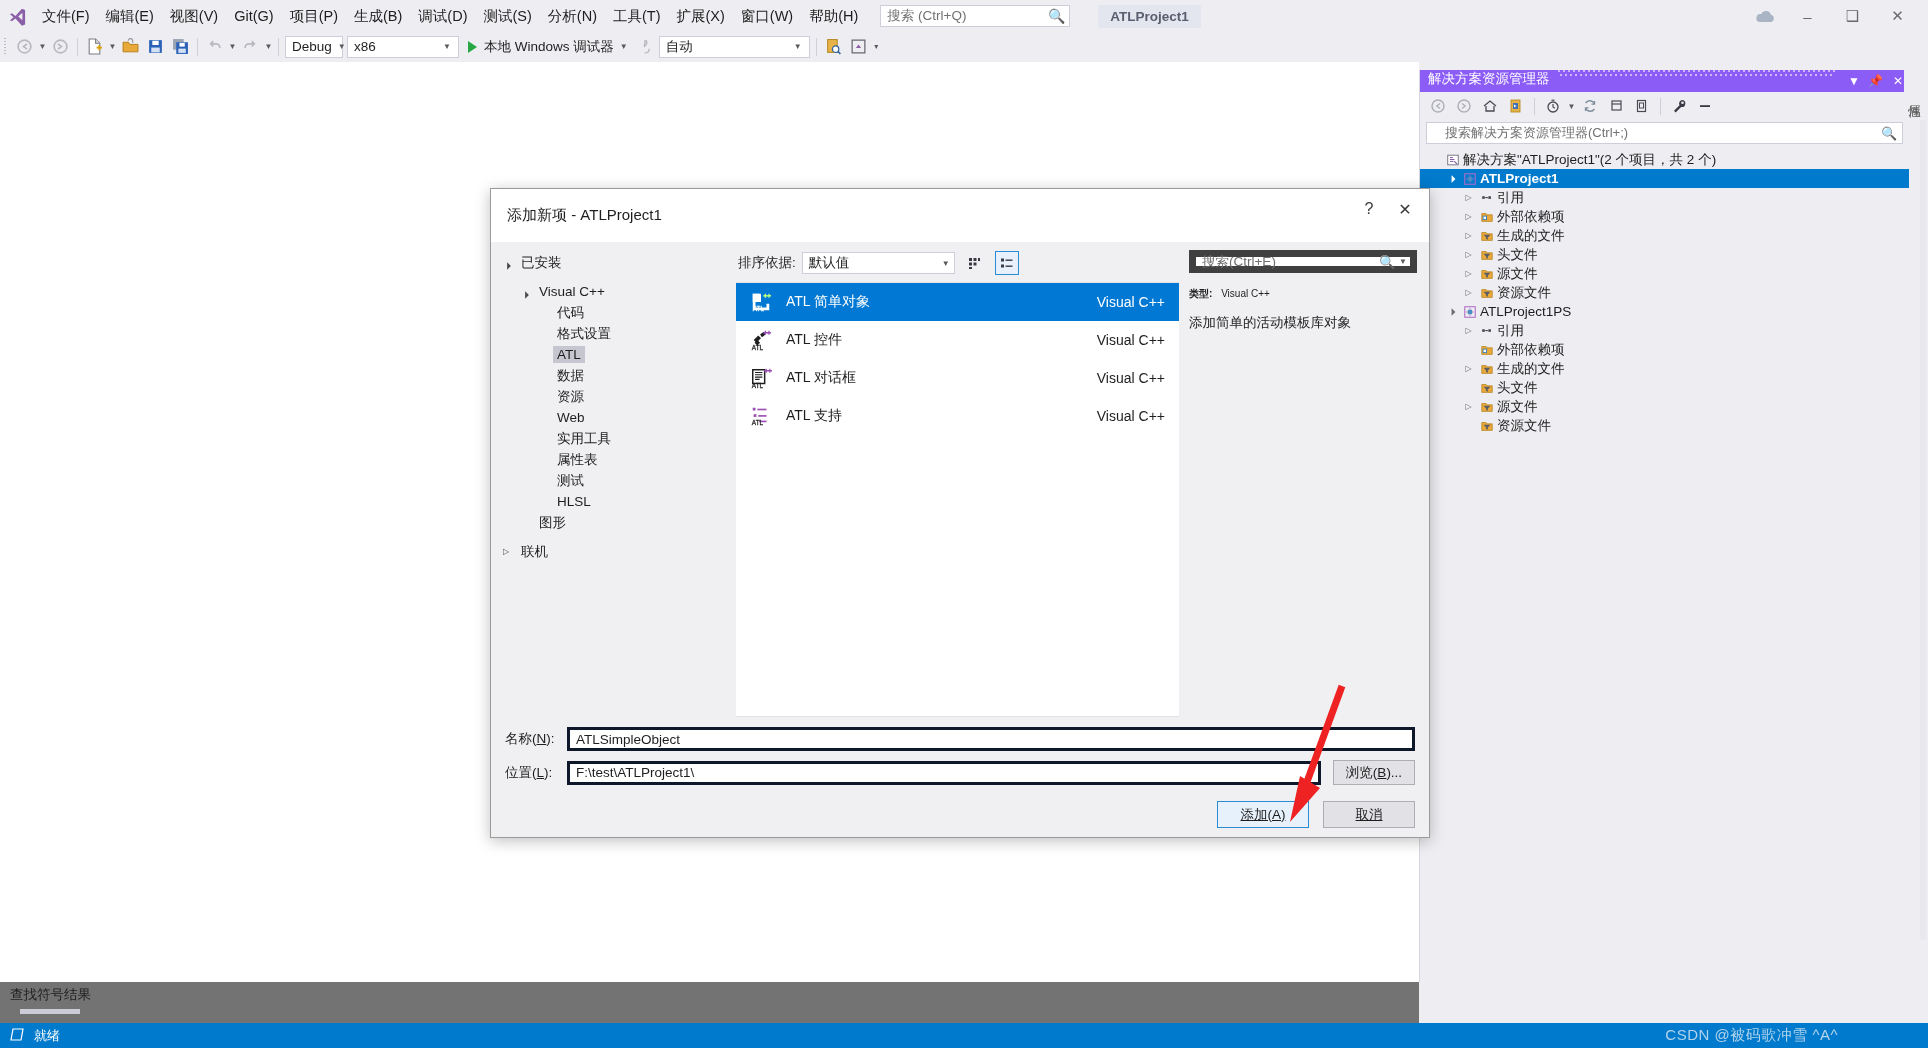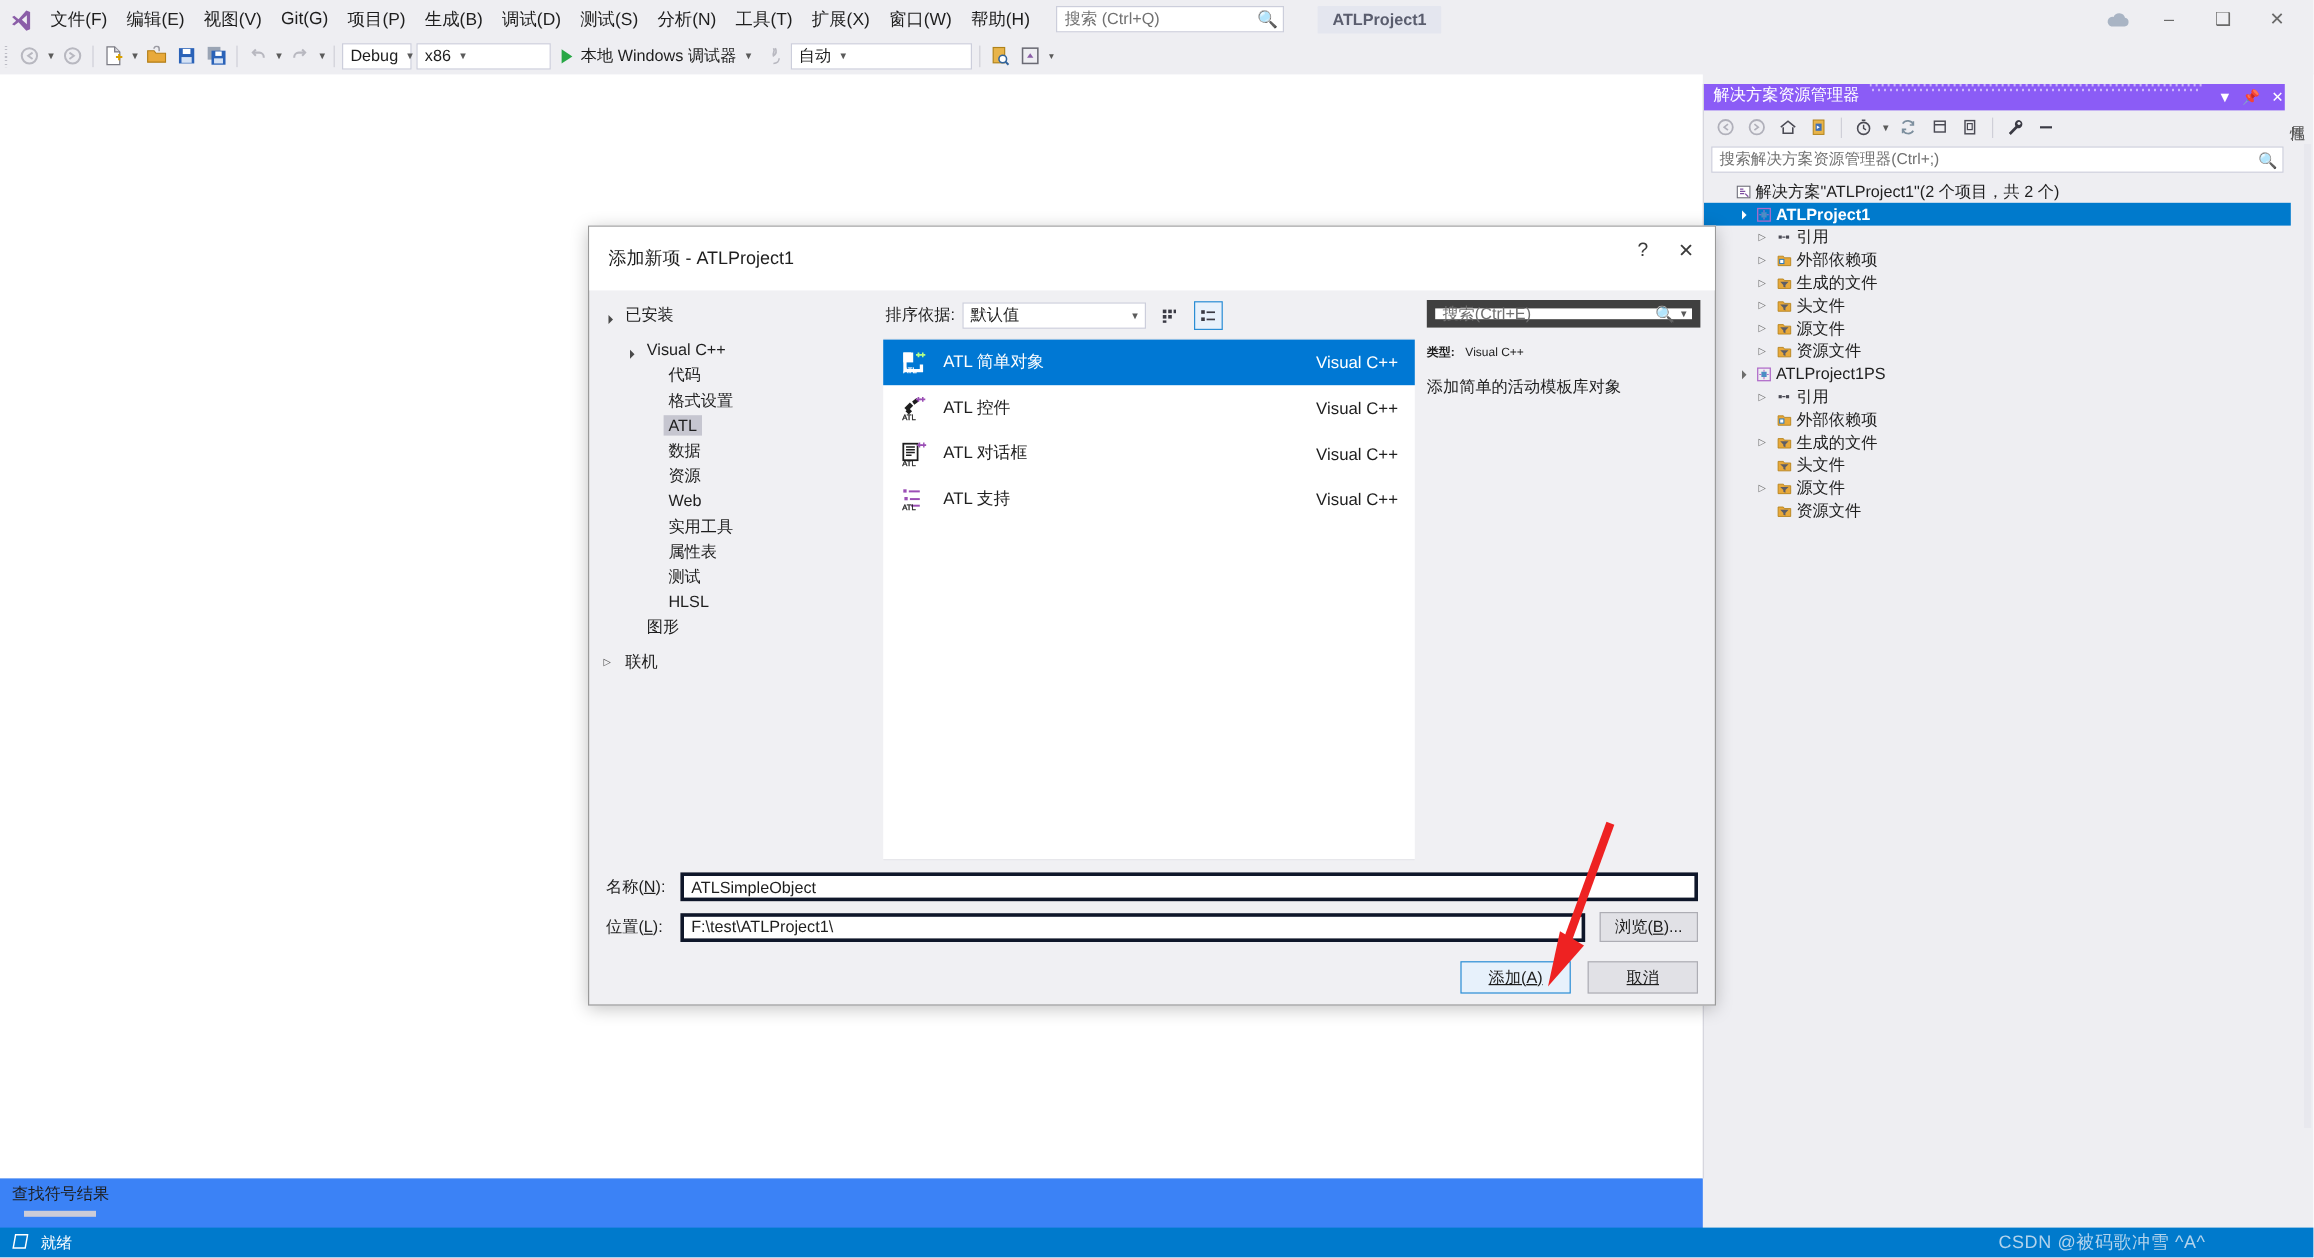--- a/index.html
+++ b/index.html
@@ -47,38 +47,38 @@
   .tb-grip{ width:8px; height:20px; display:flex; align-items:center; }
   .tb-grip i{ display:block; width:2px; height:18px;
      background:repeating-linear-gradient(to bottom,#bdbdc6 0 1px,transparent 1px 3px); }
   .tb-btn{ width:25px; height:24px; display:flex; align-items:center; justify-content:center; }
   .tb-btn svg{ width:17px; height:17px; }
   .tb-arrow{ width:11px; height:24px; display:flex; align-items:center; justify-content:center;
       font-size:8px; color:#5a5a5a; }
   .tb-sep{ width:1px; height:18px; background:#d0d0d8; margin:0 4px; }
   .combo{
     height:22px; background:#fff; border:1px solid #cccedb; display:flex; align-items:center;
-    padding:0 2px 0 6px; font-size:13.5px; color:#1e1e1e; 
+    padding:0 2px 0 6px; font-size:13.5px; color:#1e1e1e; justify-content:space-between;
     margin:0 2px;
   }
   .combo .car{ font-size:8px; color:#5a5a5a; padding:0 5px 0 6px; }
   .combo-debug{ width:58px; }
   .combo-x86{ width:112px; }
   .combo-auto{ width:151px; }
   .run-btn{ display:flex; align-items:center; height:24px; padding:0 4px 0 7px; font-size:13.5px; }
   .play-tri{
     width:0;height:0;border-left:9px solid #28a745;border-top:6px solid transparent;
     border-bottom:6px solid transparent; margin-right:7px;
   }
 
   
   .workarea{ position:absolute; left:0; top:62px; width:1419px; height:920px; background:#ffffff; }
 
   
-  .findsym{ position:absolute; left:0; top:982px; width:1419px; height:52px; background:#3b82f6; }
+  .findsym{ position:absolute; left:0; top:982px; width:1419px; height:52px; background:#737373; }
   .findsym-label{ position:absolute; left:10px; top:4px; font-size:13.5px; color:#1e1e1e; }
   .findsym-tab{ position:absolute; left:20px; top:27px; width:60px; height:5px; background:#ccccd8; }
 
   
   .solexp{ position:absolute; left:1419px; top:70px; width:490px; height:912px; background:#eeeef2;
            border-left:1px solid #d6d6de; }
   .se-title{
     height:22px; background:#8b5cf6; color:#fff; display:flex; align-items:flex-start;
     padding-left:8px; font-size:13.5px; position:relative;
   }
@@ -87,21 +87,21 @@
                repeating-linear-gradient(to right,rgba(255,255,255,.55) 0 2px,transparent 2px 5px);
     background-position:0 0,2px 4px; background-size:5px 2px,5px 2px; background-repeat:repeat-x; }
   .se-tbtn{ width:22px; height:22px; display:flex; align-items:center; justify-content:center;
             color:#fff; font-size:12px; }
   .se-toolbar{ height:28px; background:#eeeef2; display:flex; align-items:center; padding-left:5px; }
   .se-ic{ width:26px; height:24px; display:flex; align-items:center; justify-content:center; }
   .se-ic svg{ width:16px; height:16px; }
   .se-sep{ width:1px; height:17px; background:#cfcfd8; margin:0 5px; }
   .se-search{
     margin:2px 6px 4px 6px; height:22px; background:#fff; border:1px solid #cccedb;
-    display:flex; align-items:center; padding:0 4px 0 6px; font-size:13px; color:#717171;
+    display:flex; align-items:center; padding:0 4px 0 18px; font-size:13px; color:#717171;
     justify-content:space-between;
   }
   .se-tree{ padding-top:2px; font-size:13.5px; color:#1e1e1e; }
   .tr{ display:flex; align-items:center; height:19px; white-space:nowrap; cursor:default; }
   .tr.sel{ background:#007acc; color:#ffffff; font-weight:bold; }
   .tw{ width:17px; display:flex; align-items:center; justify-content:center;
        font-size:8px; color:#6d6d6d; }
   .tr.sel .tw{ color:#ffffff; }
   .ticon{ width:20px; display:flex; align-items:center; justify-content:center; }
   .ticon svg{ width:14px; height:14px; }

